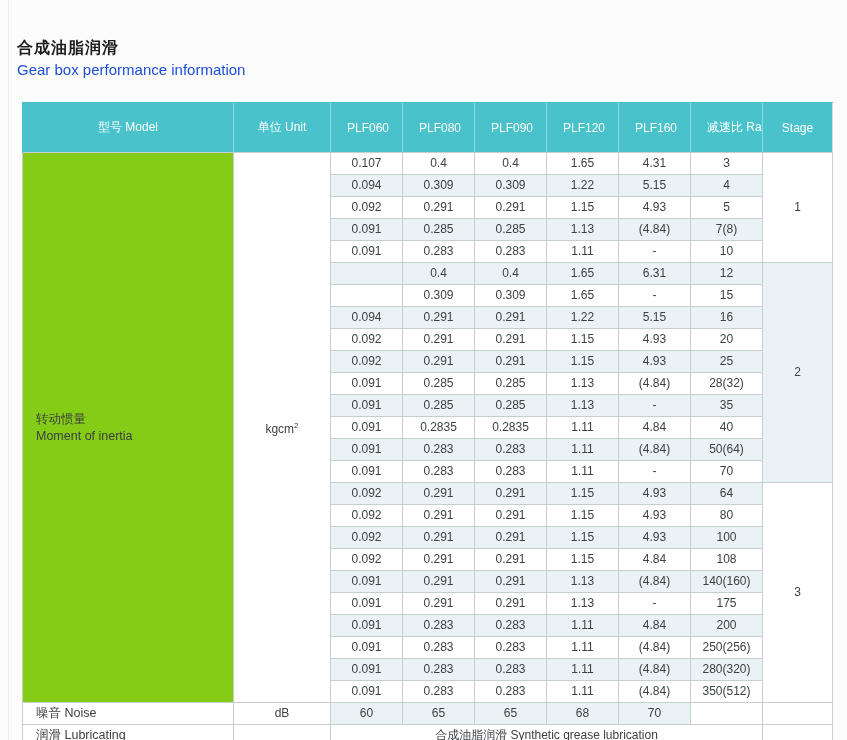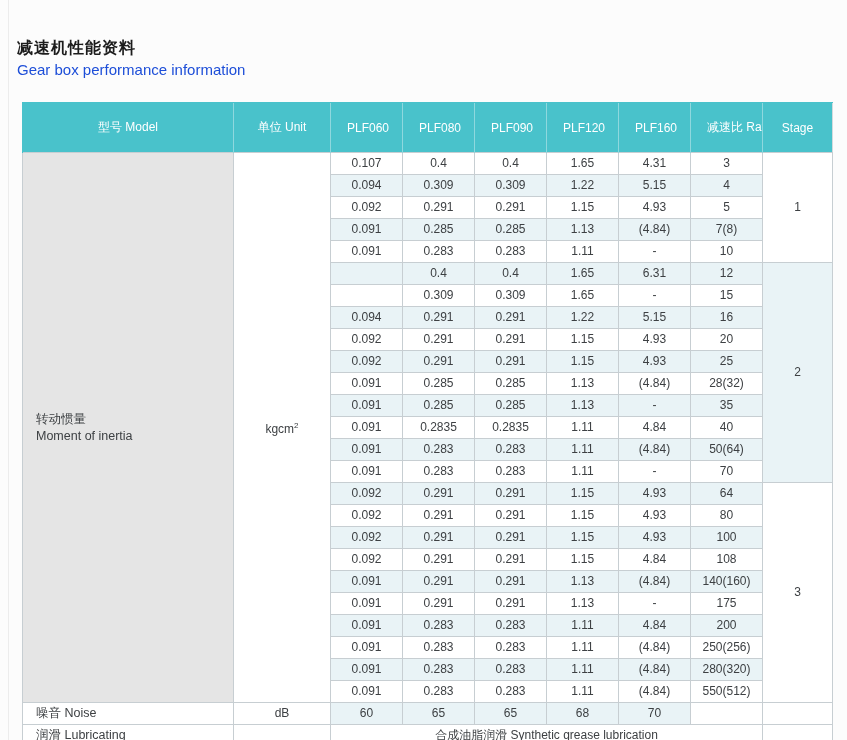--- a/index.html
+++ b/index.html
@@ -54,40 +54,40 @@
     text-align: center;
     border: 1px solid #c7ced2;
     background: #ffffff;
     white-space: nowrap;
     overflow: hidden;
   }
   .perf td.shade { background: var(--stripe, #e9f3f6); }
   .perf td.model-cell {
     text-align: left; padding-left: 13px;
     line-height: 17px; font-size: 12.5px;
-    background: #e5e5e5; vertical-align: middle;
+    background: #84cc16; vertical-align: middle;
   }
   .perf td.unit-cell { background: #ffffff; font-size: 12px; }
   .perf td.unit-cell sup { font-size: 8px; }
   .perf td.stage-cell { background: #ffffff; font-size: 12px; }
   .perf td.stage-cell.shaded { background: var(--stripe, #e9f3f6); }
   .perf tbody.footer td { border-top: 1px solid #8f979b; }
   .perf tbody.footer tr:last-child td { border-bottom: 1px solid #8f979b; }
   .perf tbody.footer td.label {
     text-align: left; padding-left: 13px; font-size: 12.5px;
   }
   .perf tbody.footer td.tint { background: var(--stripe, #e9f3f6); }
 </style>
 </head>
 <body>
 
 <div class="scan-edge"></div>
 
 <div class="titles">
-  <div class="title-zh">减速机性能资料</div>
+  <div class="title-zh">合成油脂润滑</div>
   <div class="title-en">Gear box performance information</div>
 </div>
 
 <table class="perf">
   <colgroup>
     <col style="width:211px">
       <col style="width:97px">
     <col style="width:72px">
       <col style="width:72px">
       <col style="width:72px">
@@ -309,21 +309,21 @@
         <td class="shade">1.11</td>
         <td class="shade">(4.84)</td>
         <td class="shade">280(320)</td>
       </tr>
       <tr>
         <td>0.091</td>
         <td>0.283</td>
         <td>0.283</td>
         <td>1.11</td>
         <td>(4.84)</td>
-        <td>550(512)</td>
+        <td>350(512)</td>
       </tr>
     </tbody>
   <tbody class="footer">
     <tr>
       <td class="label">噪音 Noise</td>
       <td>dB</td>
       <td class="tint">60</td>
       <td class="tint">65</td>
       <td class="tint">65</td>
       <td class="tint">68</td>

